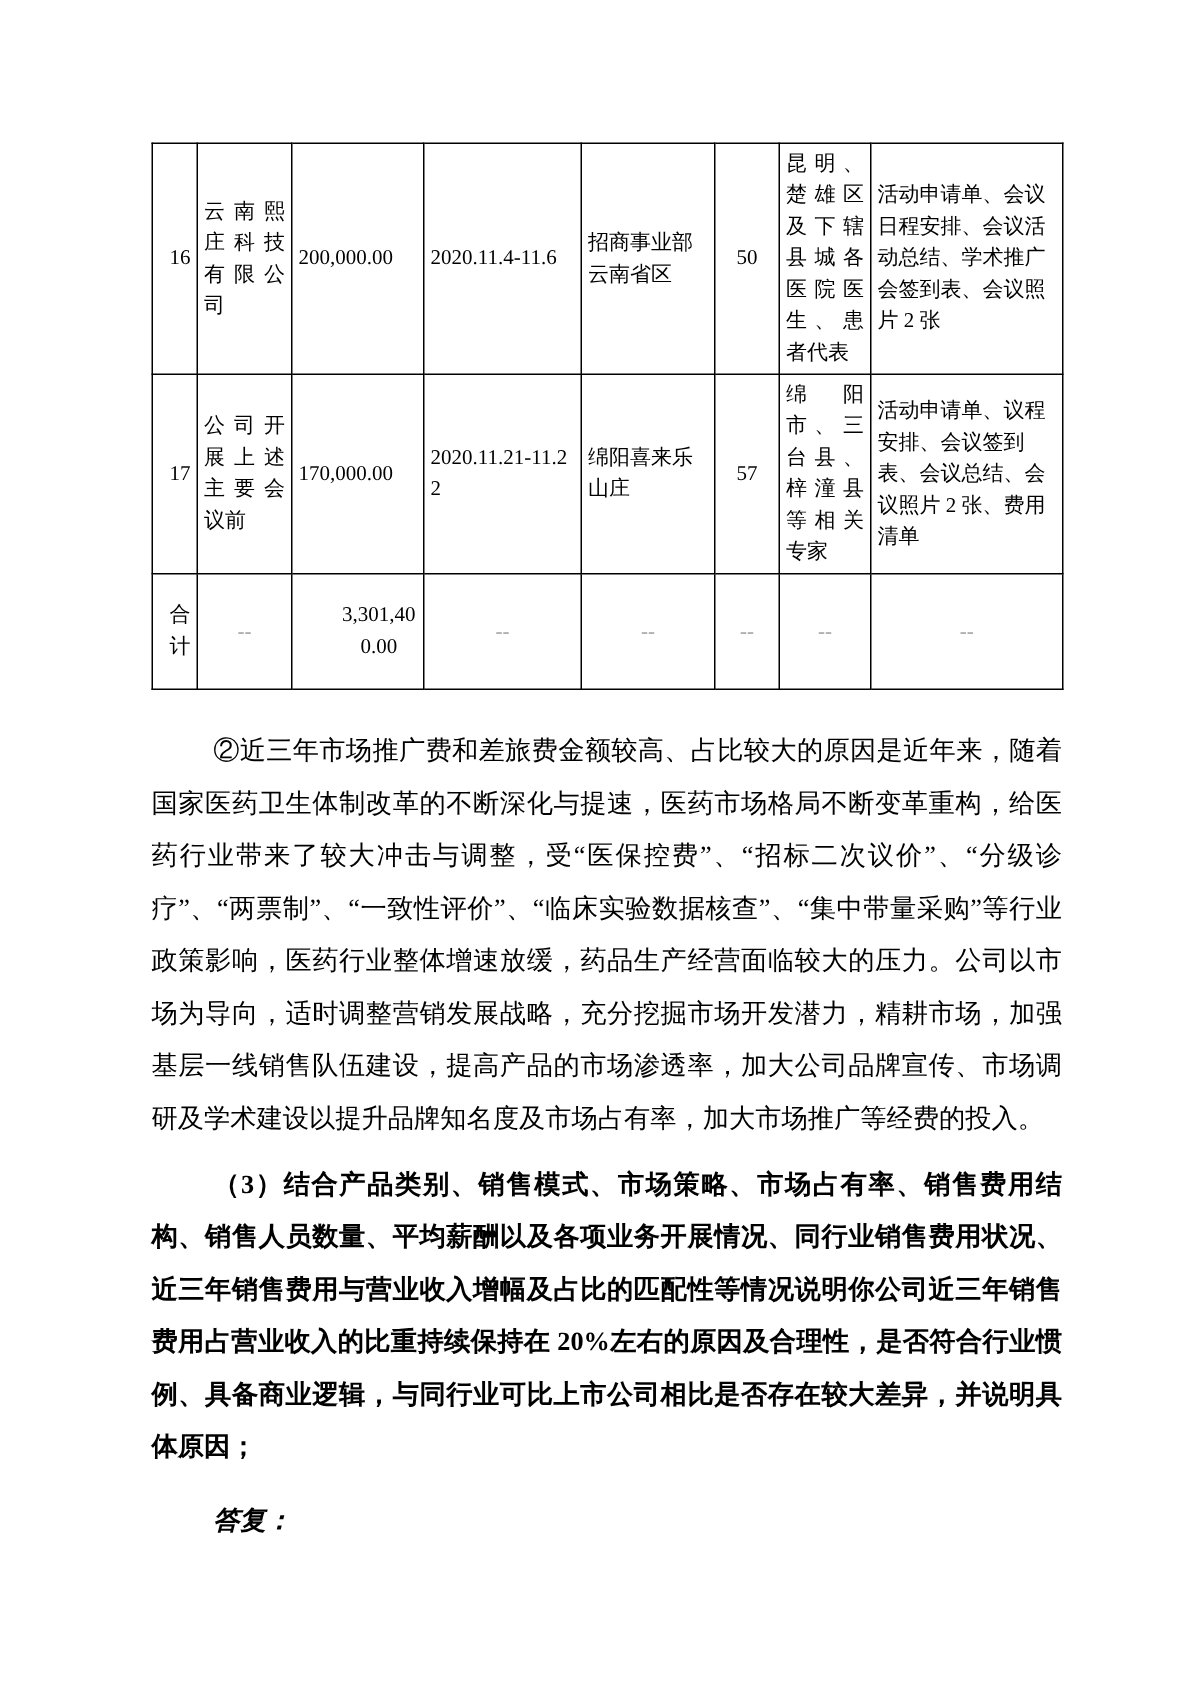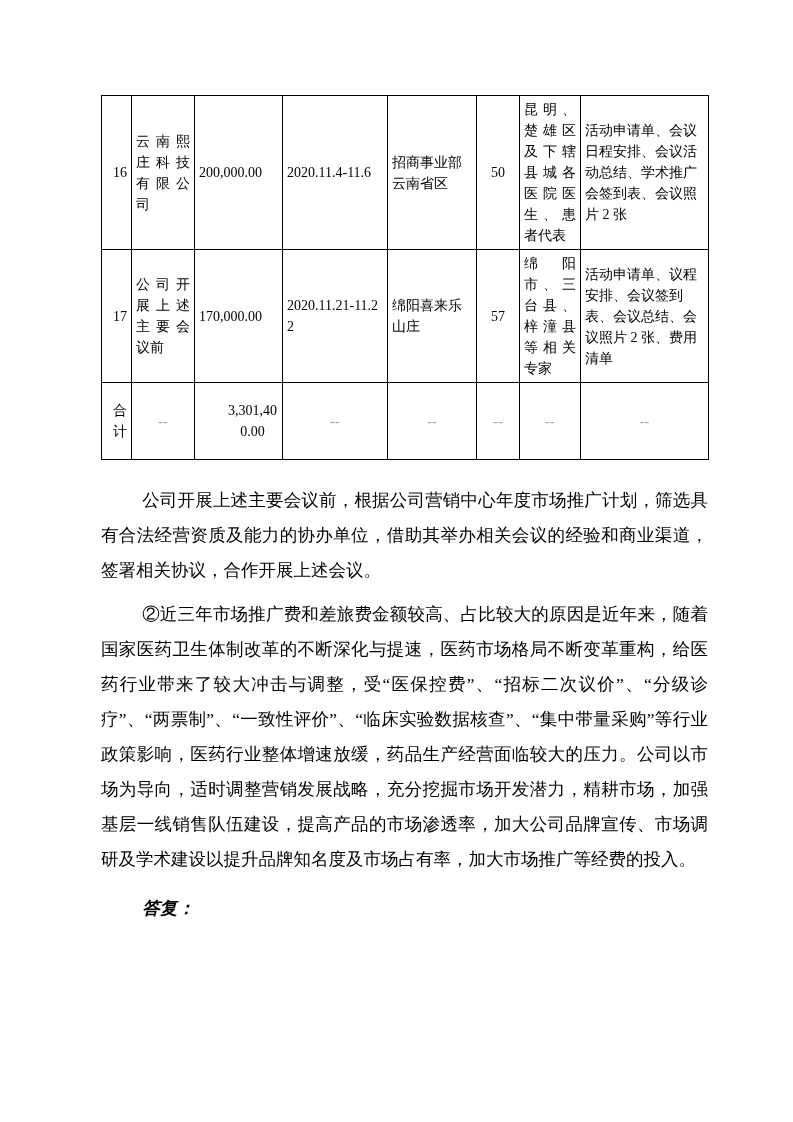--- a/index.html
+++ b/index.html
@@ -128,19 +128,19 @@
           <td class="c-date dash">--</td>
           <td class="c-location dash">--</td>
           <td class="c-count dash">--</td>
           <td class="c-participants dash">--</td>
           <td class="c-materials dash">--</td>
         </tr>
       </tbody>
     </table>
 
     <div class="doc-text">
-      <p class="para">公司开展上述主要会议前，根据公司营销中心年度市场推广计划，筛选具有合法经营资质及能力的协办单位，借助其举办相关会议的经验和商业渠道，签署相关协议，合作开展上述会议。</p>
       <p class="para">②近三年市场推广费和差旅费金额较高、占比较大的原因是近年来，随着国家医药卫生体制改革的不断深化与提速，医药市场格局不断变革重构，给医药行业带来了较大冲击与调整，受“医保控费”、“招标二次议价”、“分级诊疗”、“两票制”、“一致性评价”、“临床实验数据核查”、“集中带量采购”等行业政策影响，医药行业整体增速放缓，药品生产经营面临较大的压力。公司以市场为导向，适时调整营销发展战略，充分挖掘市场开发潜力，精耕市场，加强基层一线销售队伍建设，提高产品的市场渗透率，加大公司品牌宣传、市场调研及学术建设以提升品牌知名度及市场占有率，加大市场推广等经费的投入。</p>
+      <p class="para bold">（3）结合产品类别、销售模式、市场策略、市场占有率、销售费用结构、销售人员数量、平均薪酬以及各项业务开展情况、同行业销售费用状况、近三年销售费用与营业收入增幅及占比的匹配性等情况说明你公司近三年销售费用占营业收入的比重持续保持在 20%左右的原因及合理性，是否符合行业惯例、具备商业逻辑，与同行业可比上市公司相比是否存在较大差异，并说明具体原因；</p>
       <p class="para reply">答复：</p>
     </div>
 
   </div>
 </div>
 
 </body></html>

